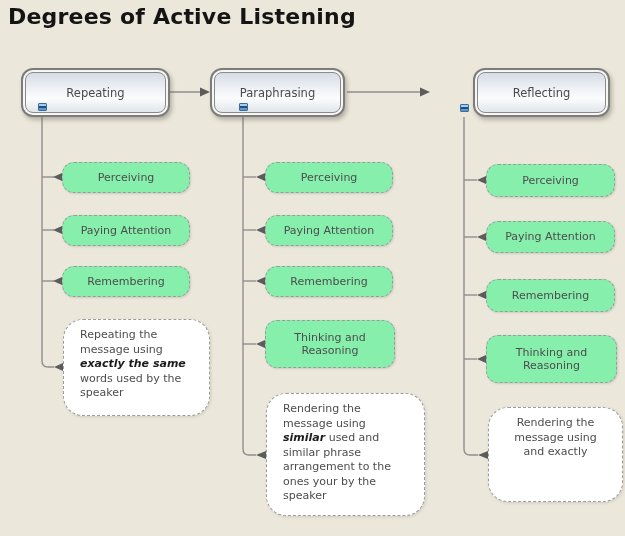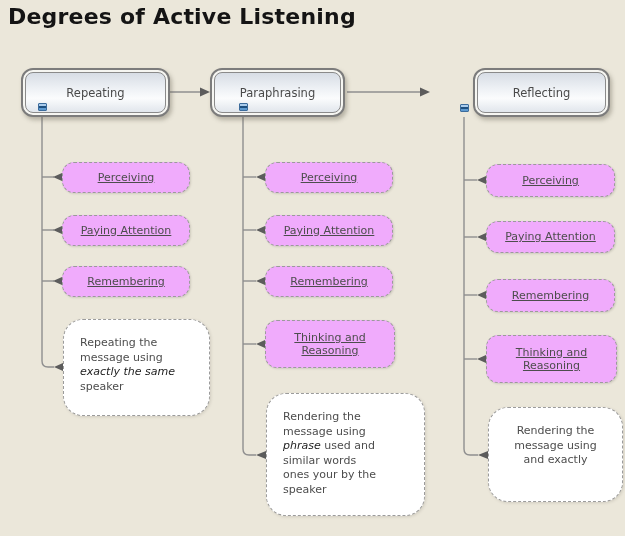--- a/index.html
+++ b/index.html
@@ -8,28 +8,28 @@
   .title{position:absolute;left:8px;top:4px;font-size:22px;font-weight:bold;color:#141414;letter-spacing:0.2px;}
   svg.connectors{position:absolute;left:0;top:0;width:625px;height:536px;pointer-events:none;}
   svg.connectors line, svg.connectors path{stroke:#8f8f8f;stroke-width:1.4;fill:none;}
   svg.connectors polygon{fill:#5c5c5c;stroke:none;}
   .root{position:absolute;box-sizing:border-box;border:2px solid #7c7c7c;border-radius:12px;background:#f6f6f2;padding:2px;box-shadow:2px 3px 4px rgba(100,95,80,0.40);}
   .root-inner{box-sizing:border-box;width:100%;height:100%;border:1.5px solid #8a8a8a;border-radius:8px;
     background:linear-gradient(180deg,#d7dde5 0%,#eef1f5 40%,#fbfcfd 65%,#e1e6ec 100%);
     display:flex;align-items:center;justify-content:center;font-size:11.5px;color:#4a4a4a;}
   .collapse{position:absolute;box-sizing:border-box;width:9px;height:8px;border:1px solid #3c6c9c;border-radius:1px;
     background:linear-gradient(180deg,#aaccec 0%,#aaccec 38%,#1e5080 38%,#1e5080 60%,#5e9ad0 60%,#5e9ad0 100%);z-index:3;}
-  .leaf{position:absolute;box-sizing:border-box;border:1px dashed #9b9b9b;border-radius:12px;background:#f0abfc;
+  .leaf{position:absolute;box-sizing:border-box;border:1px dashed #9b9b9b;border-radius:12px;background:#86efac;
     display:flex;align-items:center;justify-content:center;font-size:11px;color:#4d4d4d;text-align:center;
-    line-height:13.5px;box-shadow:1px 1px 2px rgba(90,85,70,0.18);padding:2px 6px;text-decoration:underline;}
+    line-height:13.5px;box-shadow:1px 1px 2px rgba(90,85,70,0.18);padding:2px 6px;}
   .detail{position:absolute;box-sizing:border-box;border:1px dashed #9b9b9b;border-radius:20px;background:#ffffff;
-    font-size:11px;color:#4d4d4d;line-height:14.5px;box-shadow:1px 1px 3px rgba(90,85,70,0.18);padding-top:16px;}
+    font-size:11px;color:#4d4d4d;line-height:14.5px;box-shadow:1px 1px 3px rgba(90,85,70,0.18);padding-top:8px;}
   .detail.align-left{text-align:left;padding-left:16px;padding-right:8px;}
   .detail.align-center{text-align:center;padding-left:6px;padding-right:6px;}
-  .em{font-weight:normal;font-style:italic;color:#1c1c1c;}
+  .em{font-weight:bold;font-style:italic;color:#1c1c1c;}
 </style>
 </head>
 <body>
 
 <div class="canvas">
 
   <div class="title">Degrees of Active Listening</div>
 
   <svg class="connectors" viewBox="0 0 625 536">
 
@@ -84,32 +84,34 @@
   <div class="collapse" style="left:239px;top:103px;"></div>
   <div class="collapse" style="left:460px;top:104px;"></div>
 
   <div class="leaf" style="left:62px;top:162px;width:128px;height:31px;">Perceiving</div>
   <div class="leaf" style="left:62px;top:215px;width:128px;height:31px;">Paying Attention</div>
   <div class="leaf" style="left:62px;top:266px;width:128px;height:31px;">Remembering</div>
   <div class="detail align-left" style="left:63px;top:319px;width:147px;height:97px;">
       <div><span>Repeating the</span></div>
       <div><span>message using</span></div>
       <div><span class="em">exactly the same</span></div>
+      <div><span>words used by the</span></div>
       <div><span>speaker</span></div>
     </div>
 
   <div class="leaf" style="left:265px;top:162px;width:128px;height:31px;">Perceiving</div>
   <div class="leaf" style="left:265px;top:215px;width:128px;height:31px;">Paying Attention</div>
   <div class="leaf" style="left:265px;top:266px;width:128px;height:31px;">Remembering</div>
   <div class="leaf" style="left:265px;top:320px;width:130px;height:48px;">Thinking and Reasoning</div>
   <div class="detail align-left" style="left:266px;top:393px;width:159px;height:123px;">
       <div><span>Rendering the</span></div>
       <div><span>message using</span></div>
-      <div><span class="em">phrase</span><span> used and</span></div>
-      <div><span>similar words</span></div>
+      <div><span class="em">similar</span><span> used and</span></div>
+      <div><span>similar phrase</span></div>
+      <div><span>arrangement to the</span></div>
       <div><span>ones your by the</span></div>
       <div><span>speaker</span></div>
     </div>
 
   <div class="leaf" style="left:486px;top:164px;width:129px;height:33px;">Perceiving</div>
   <div class="leaf" style="left:486px;top:221px;width:129px;height:32px;">Paying Attention</div>
   <div class="leaf" style="left:486px;top:279px;width:129px;height:33px;">Remembering</div>
   <div class="leaf" style="left:486px;top:335px;width:131px;height:48px;">Thinking and Reasoning</div>
   <div class="detail align-center" style="left:488px;top:407px;width:135px;height:95px;">
       <div><span>Rendering the</span></div>

